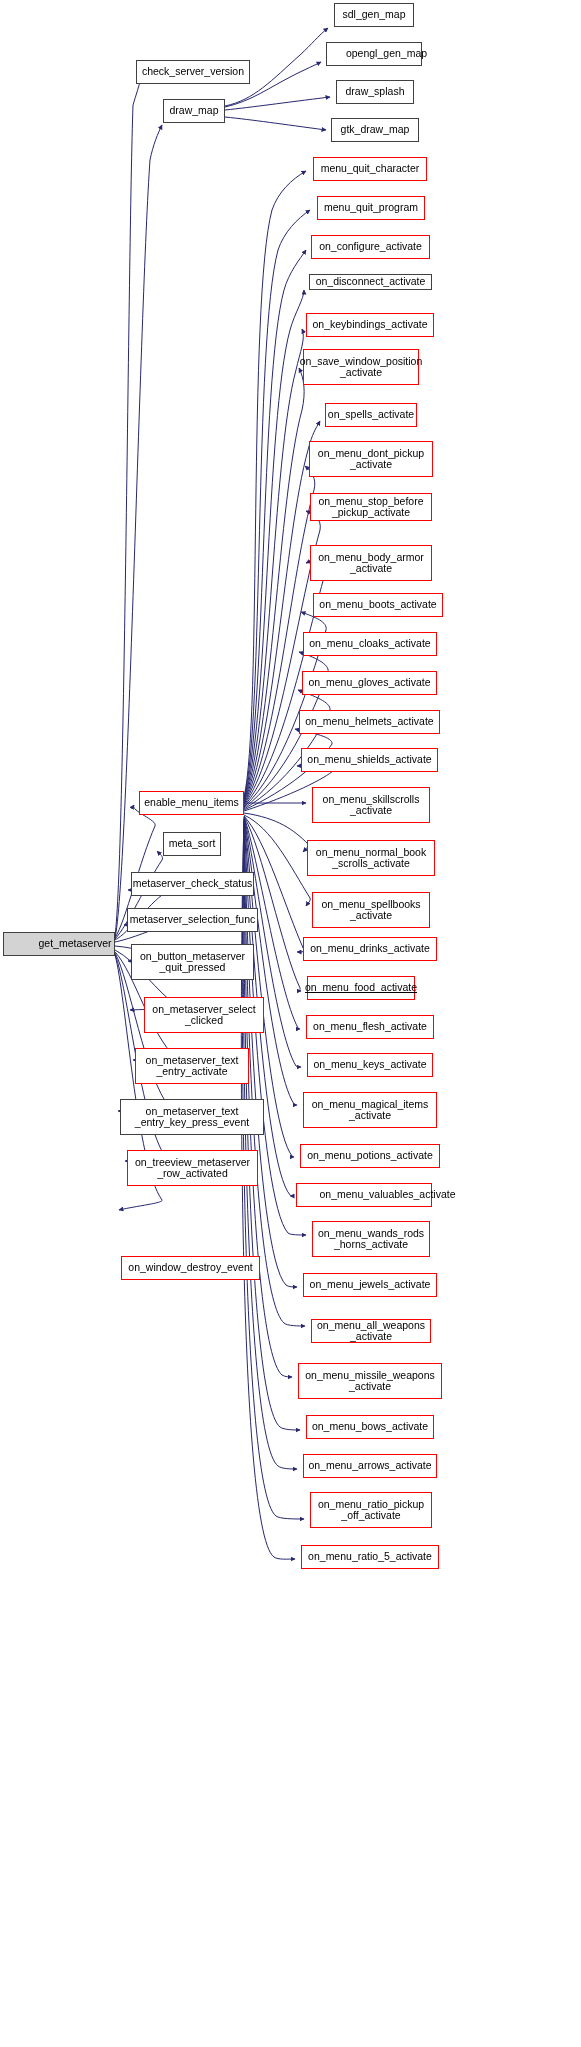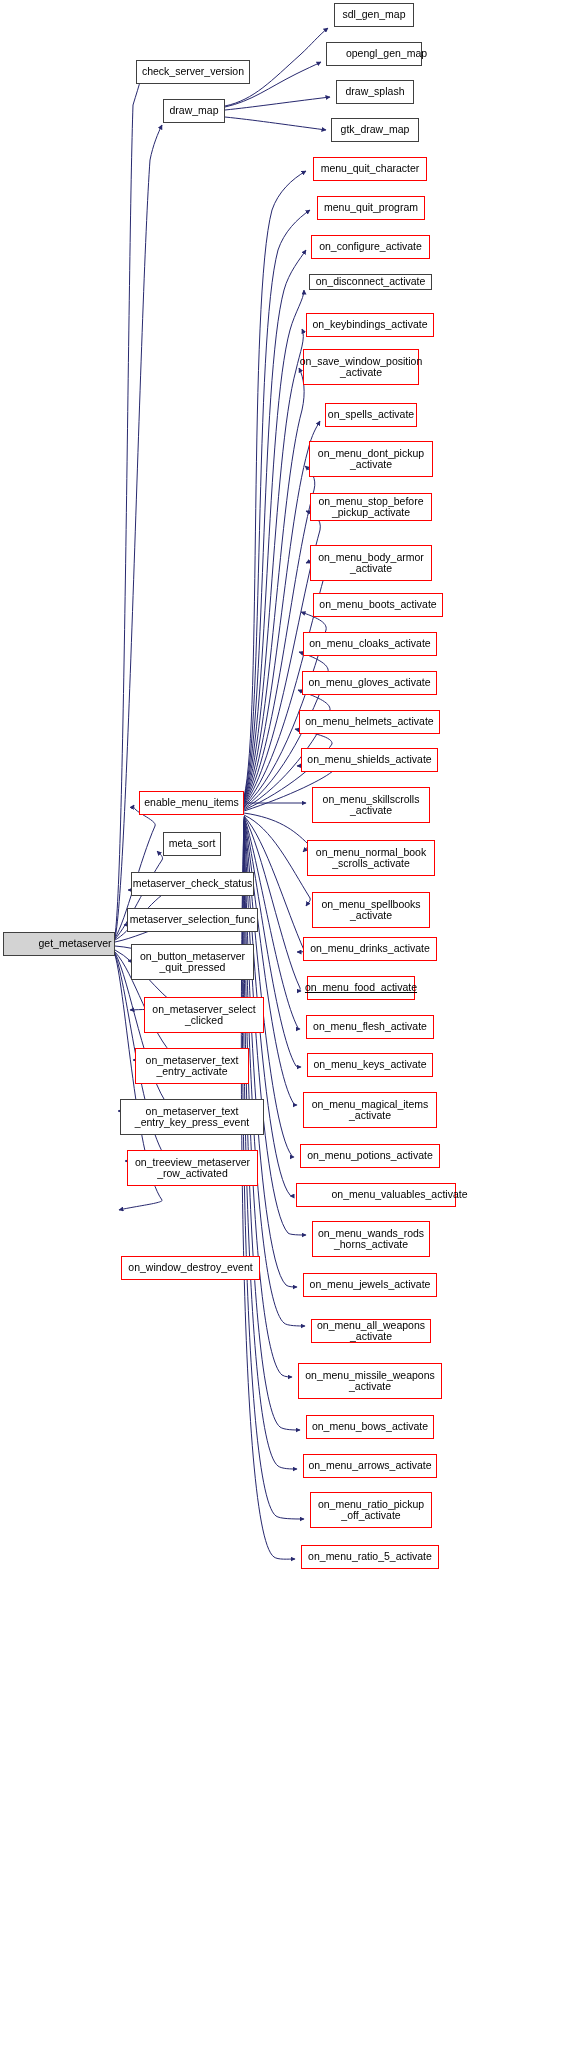--- a/index.html
+++ b/index.html
@@ -171,21 +171,21 @@
       <div class="node n-red" style="left: 307px; top: 1053px; width: 126px; height: 24px;">
         <span>on_menu_keys_activate</span>
       </div>
       <div class="node n-red" style="left: 303px; top: 1092px; width: 134px; height: 36px;">
         <span>on_menu_magical_items
 _activate</span>
       </div>
       <div class="node n-red" style="left: 300px; top: 1144px; width: 140px; height: 24px;">
         <span>on_menu_potions_activate</span>
       </div>
-      <div class="node n-red" style="left: 296px; top: 1183px; width: 160px; height: 24px; padding-left: 47px;">
+      <div class="node n-red" style="left: 296px; top: 1183px; width: 136px; height: 24px; padding-left: 47px;">
         <span>on_menu_valuables_activate</span>
       </div>
       <div class="node n-red" style="left: 312px; top: 1221px; width: 118px; height: 36px;">
         <span>on_menu_wands_rods
 _horns_activate</span>
       </div>
       <div class="node n-red" style="left: 303px; top: 1273px; width: 134px; height: 24px;">
         <span>on_menu_jewels_activate</span>
       </div>
       <div class="node n-red" style="left: 311px; top: 1311px; width: 120px; height: 24px; margin-top: 8px;">

